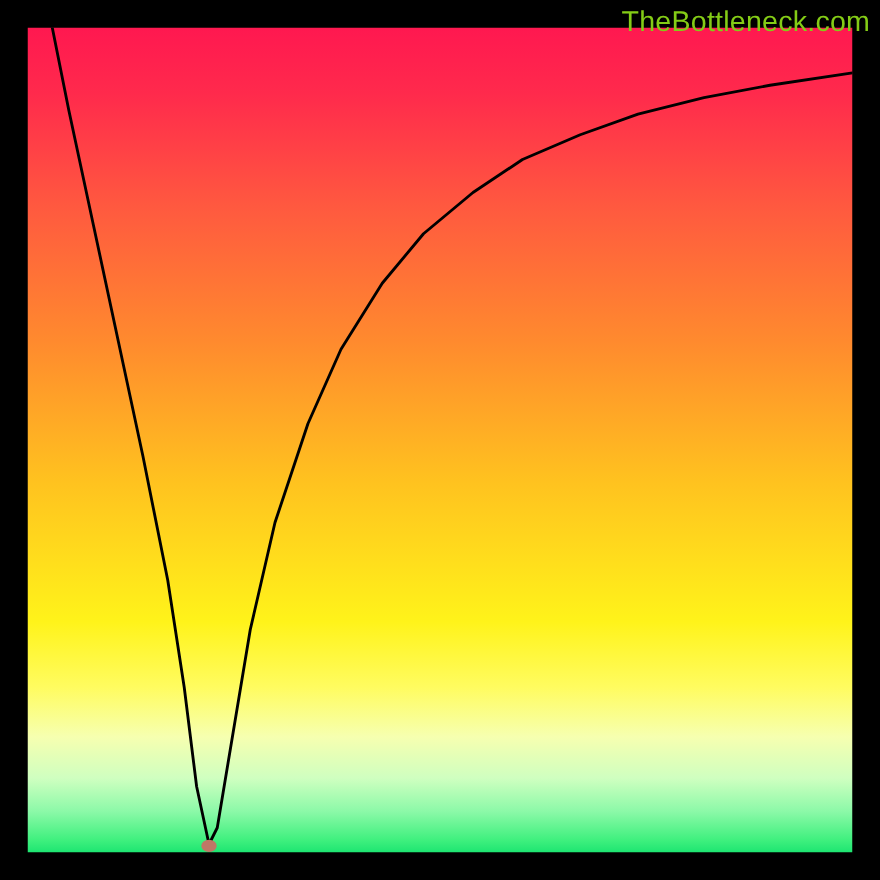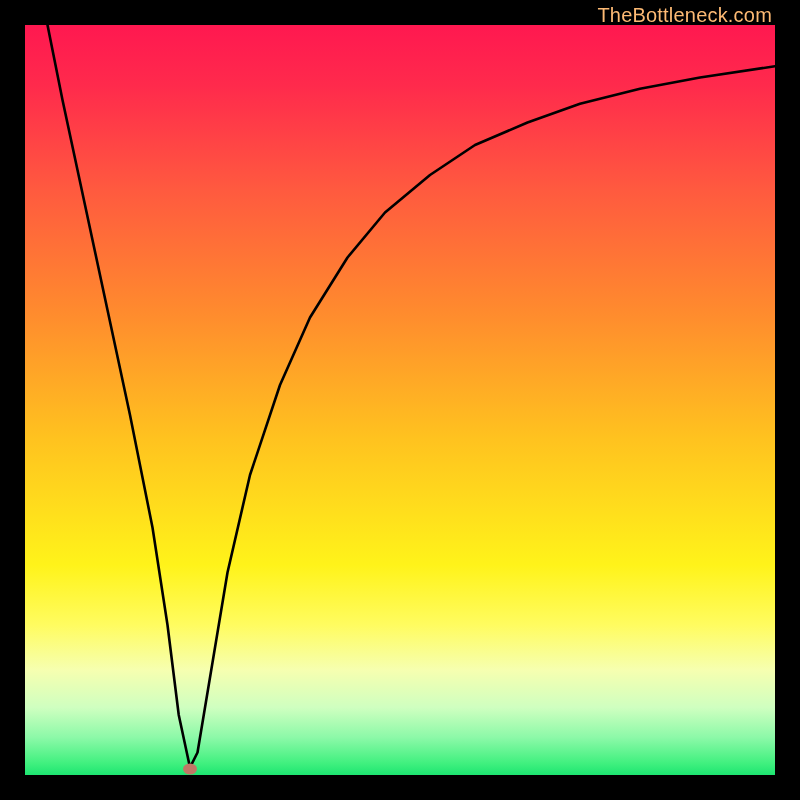--- a/index.html
+++ b/index.html
@@ -7,23 +7,23 @@
     padding: 0;
     width: 800px;
     height: 800px;
     background: #000;
     position: relative;
     font-family: Arial, Helvetica, sans-serif;
   }
   .watermark {
     position: absolute;
     top: 4px;
-    right: 28px;
-    color: #fdba74;
-    font-size: 20px;
+    right: 9px;
+    color: #84cc16;
+    font-size: 26px;
     font-weight: 500;
     z-index: 10;
     letter-spacing: 0.2px;
   }
   .frame {
     position: absolute;
     top: 25px;
     left: 25px;
     width: 750px;
     height: 750px;

